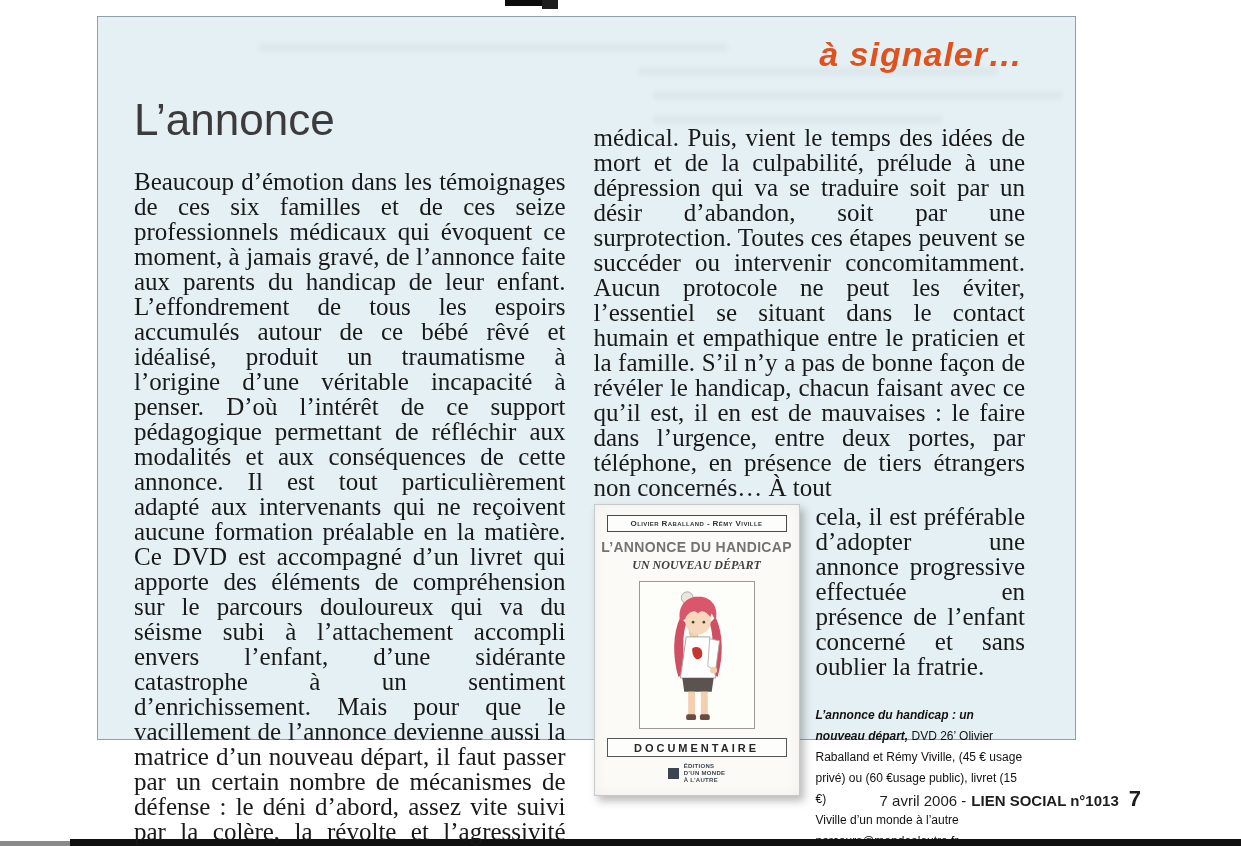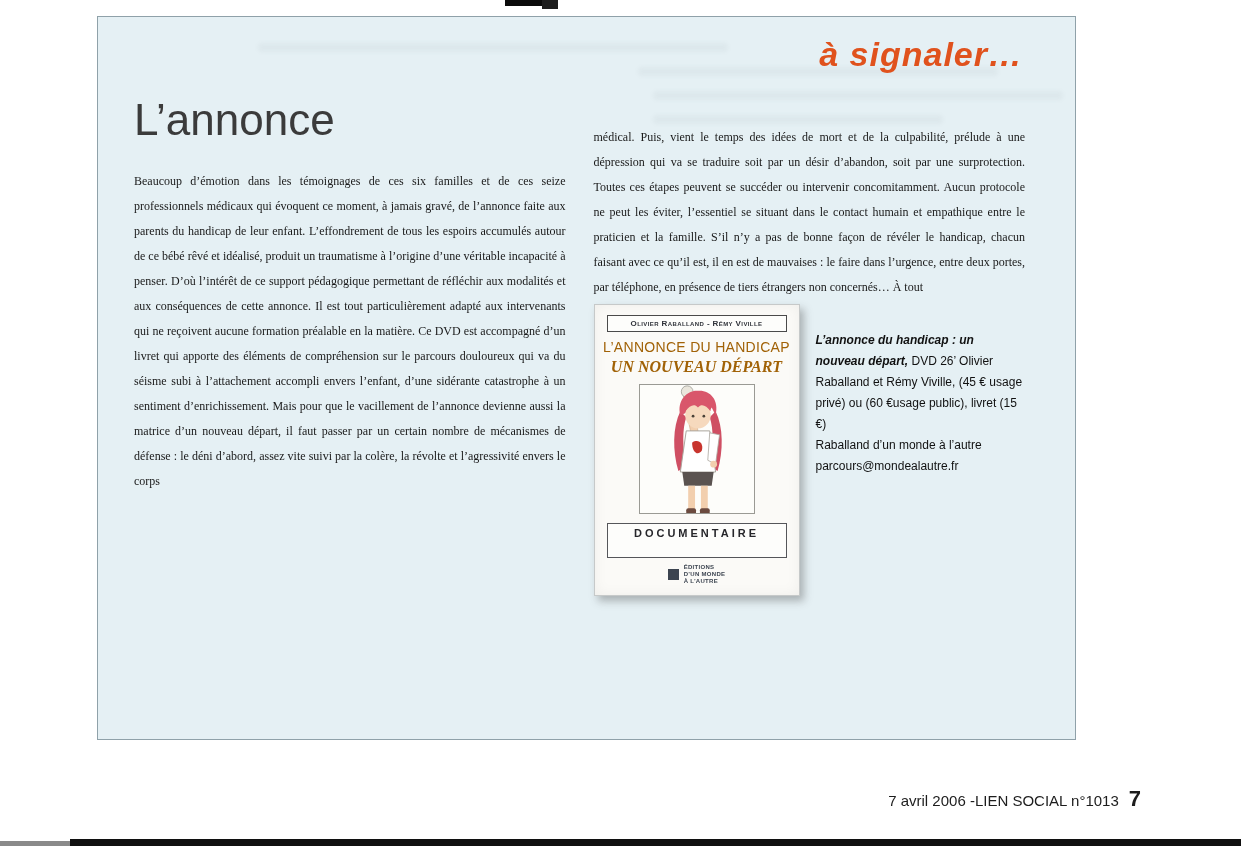--- a/index.html
+++ b/index.html
@@ -48,21 +48,21 @@
   .article-title {
     margin-top:18px; margin-bottom:24px;
     font-weight:normal;
     font-size:44px; line-height:50px;
     color:#3b3b3b;
     font-family:"Liberation Sans", sans-serif;
   }
 
   .bodytext {
     font-family:"Liberation Serif", serif;
-    font-size:12px; line-height:25px;
+    font-size:25px; line-height:25px;
     text-align:justify;
     color:#191919;
   }
 
   .col-right { padding-top:48px; }
 
   .media-row { display:flex; gap:16px; margin-top:4px; align-items:flex-start; }
   .media-right { flex:1 1 0; min-width:0; }
 
   
@@ -75,43 +75,43 @@
     display:flex; flex-direction:column; align-items:center;
   }
   .dvd-authors {
     width:100%; border:1px solid #4a4a4a;
     font-size:8px; font-weight:bold; font-variant:small-caps;
     letter-spacing:0.4px; text-align:center; padding:3px 1px;
     color:#30333a; background:#fdfdfb;
   }
   .dvd-title {
     margin-top:7px;
-    font-size:14px; font-weight:normal; letter-spacing:0.3px;
-    color:#a16207; text-align:center; white-space:nowrap;
+    font-size:14px; font-weight:bold; letter-spacing:0.3px;
+    color:#737373; text-align:center; white-space:nowrap;
   }
   .dvd-subtitle {
     margin-top:3px;
     font-family:"Liberation Serif", serif;
     font-style:italic; font-weight:bold;
-    font-size:16px; color:#a16207; text-align:left;
+    font-size:12px; color:#404040; text-align:left;
   }
   .dvd-art {
     margin-top:8px;
     width:116px; height:148px;
     border:1px solid #9a9a94;
     background:#fdfdfa;
     display:flex; align-items:center; justify-content:center;
     overflow:hidden;
   }
   .dvd-genre {
     margin-top:9px; width:100%;
     border:1px solid #55565a;
     text-align:center;
     font-size:11px; font-weight:bold; letter-spacing:3px;
-    color:#26262a; padding:3px 0 18px 0; background:#fdfdfb;
+    color:#26262a; padding:3px 0 2px 0; background:#fdfdfb;
   }
   .dvd-pub {
     margin-top:6px;
     display:flex; align-items:center; gap:5px;
   }
   .pub-mark { width:11px; height:11px; background:#3c4450; }
   .pub-lines { font-size:6px; line-height:7px; letter-spacing:0.3px; color:#3c4450; font-weight:bold; }
 
   
   .caption {
@@ -122,21 +122,21 @@
   }
   .cap-lead { font-weight:bold; font-style:italic; }
 
   
   .footer {
     position:absolute; right:100px; bottom:34px;
     display:flex; align-items:baseline;
     color:#1d1d1d;
   }
   .f-date { font-size:15px; }
-  .f-journal { font-size:15px; font-weight:normal; }
+  .f-journal { font-size:15px; font-weight:bold; margin-left:5px; }
   .f-page { font-size:22px; font-weight:bold; margin-left:10px; }
 </style>
 </head>
 <body>
 
 <div class="scan-mark-top"></div>
 <div class="scan-mark-top2"></div>
 <div class="scan-bar-bottom"></div>
 <div class="scan-bar-bottom-left"></div>
 
@@ -194,23 +194,24 @@
             <div class="pub-mark"></div>
             <div class="pub-lines">
               <div>ÉDITIONS</div>
               <div>D’UN MONDE</div>
               <div>À L’AUTRE</div>
             </div>
           </div>
         </div>
 
         <div class="media-right">
+          <p class="bodytext">cela, il est préférable d’adopter une annonce progressive effectuée en présence de l’enfant concerné et sans oublier la fratrie.</p>
           <p class="caption">
             <span class="cap-lead">L’annonce du handicap : un nouveau départ,</span><span> DVD 26’ Olivier Raballand et Rémy Viville, (45 € usage privé) ou (60 €usage public), livret (15 €)</span><br>
-            <span>Raballand d’un monde à l’autre</span><br>
+            <span>Viville d’un monde à l’autre</span><br>
             <span>parcours@mondealautre.fr</span>
           </p>
         </div>
 
       </div>
     </div>
 
   </div>
 </div>
 

